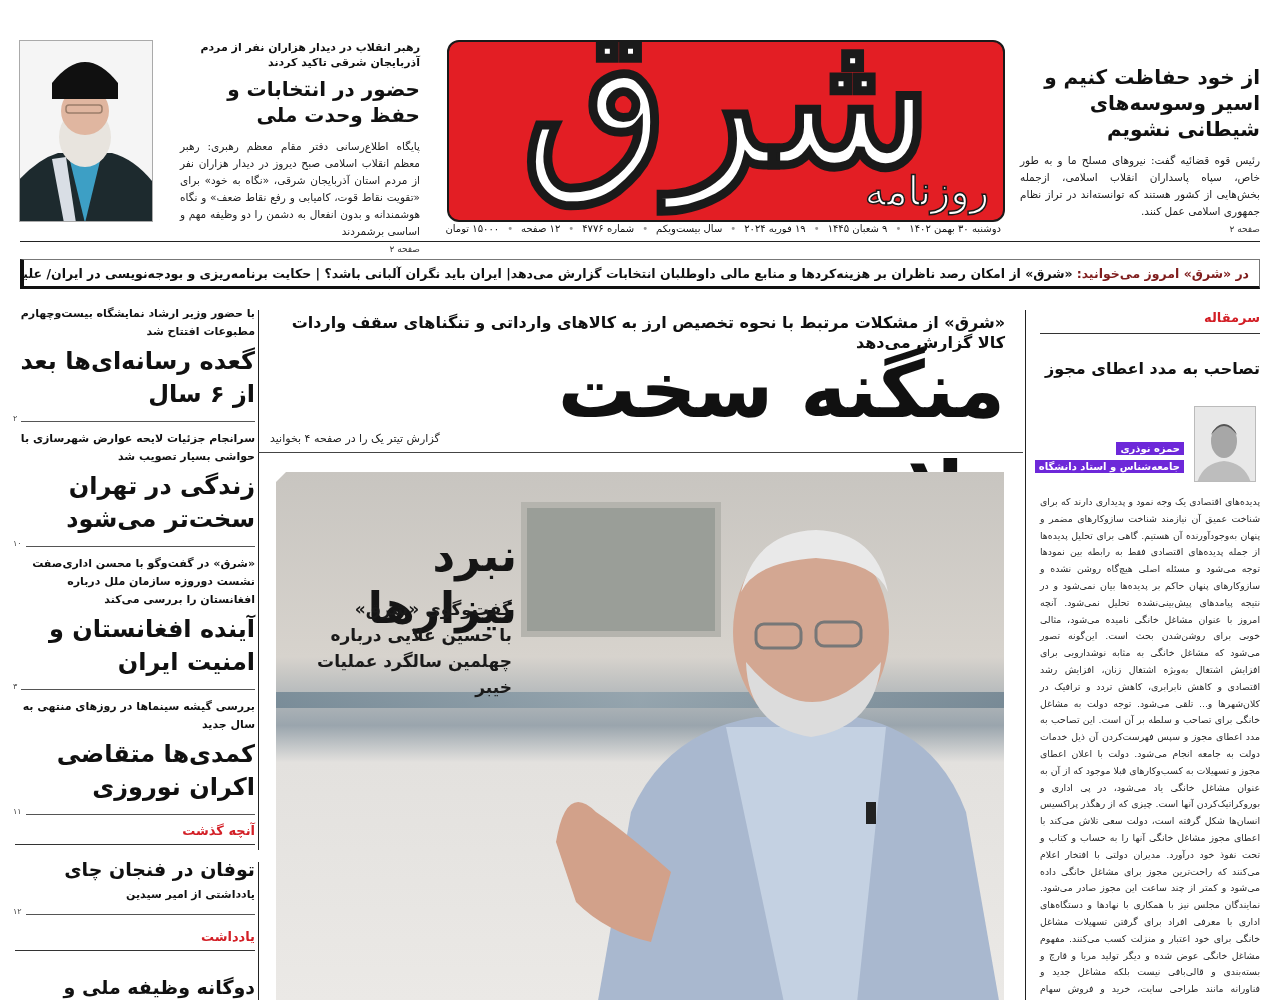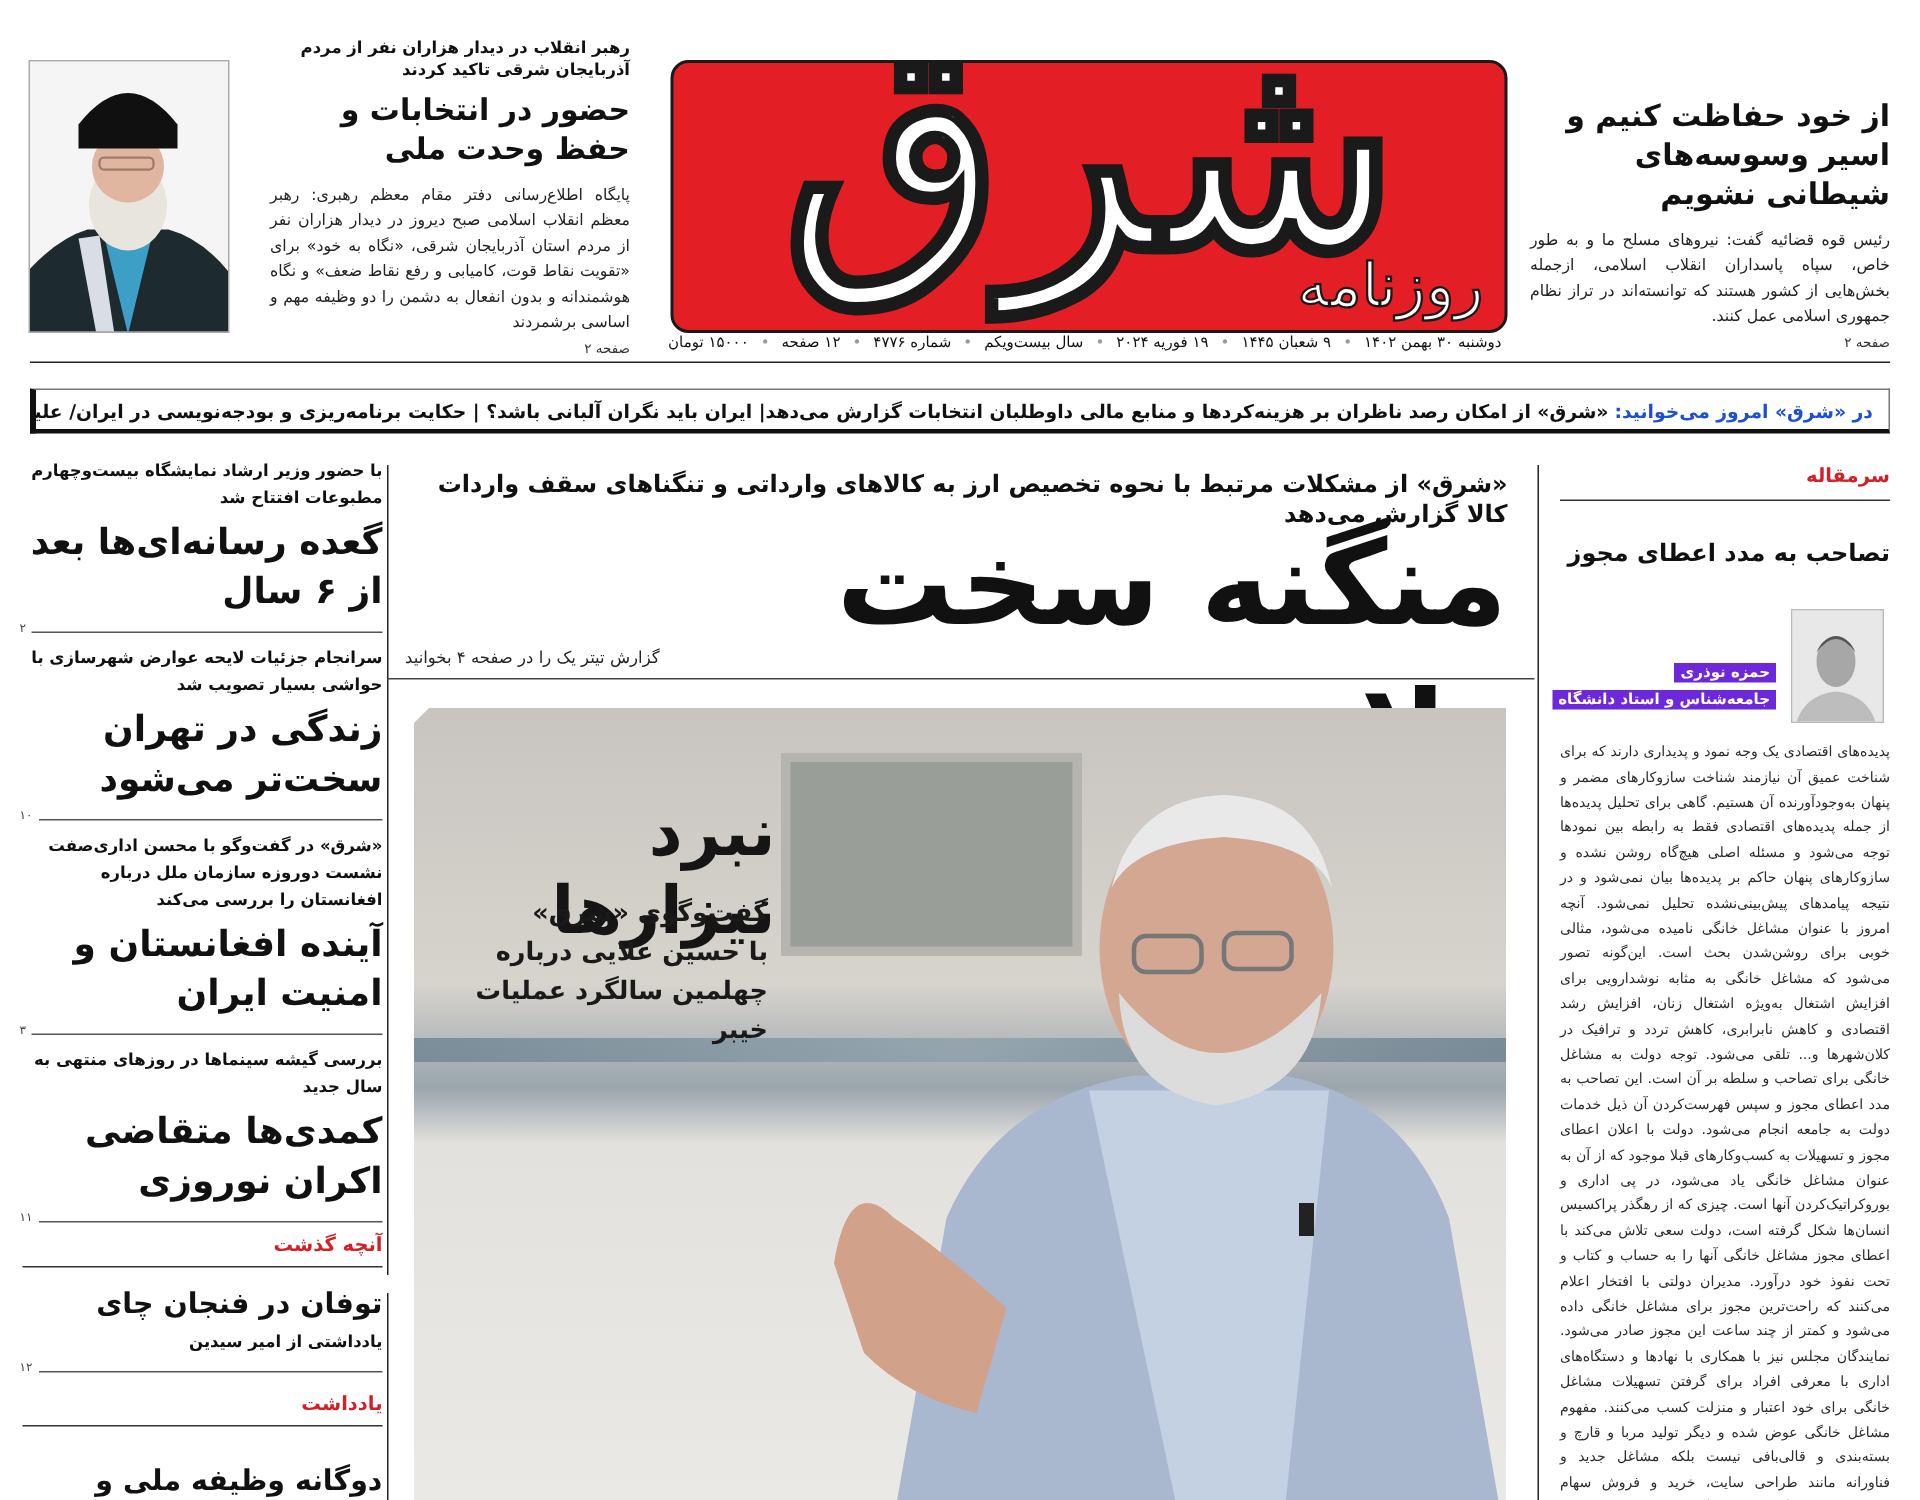--- a/index.html
+++ b/index.html
@@ -16,27 +16,27 @@
   .top-rule { left: 20px; top: 241px; width: 1240px; height: 1px; background: #222; }
 
   
   .rt { right: 20px; top: 58px; width: 240px; text-align: right; }
   .kicker { font-size: 11px; font-weight: bold; line-height: 15px; color: #111; }
   .rt .head { font-size: 20px; font-weight: bold; line-height: 26px; margin-top: 6px; }
   .body-sm { font-size: 10.5px; line-height: 17px; color: #222; margin-top: 10px; text-align: justify; }
   .page-ref { font-size: 9px; color: #333; margin-top: 4px; }
 
   
-  .lt { left: 180px; top: 24px; width: 240px; text-align: right; }
+  .lt { left: 180px; top: 40px; width: 240px; text-align: right; }
   .lt .head { font-size: 20px; font-weight: bold; line-height: 26px; margin-top: 6px; }
   .leader-photo { left: 19px; top: 40px; width: 134px; height: 182px; border: 1px solid #aaa; background: linear-gradient(180deg,#f4f4f4 0%,#f4f4f4 100%); overflow: hidden; }
 
   
   .today-bar { left: 20px; top: 259px; width: 1240px; height: 30px; border: 1px solid #777; border-left: 4px solid #111; border-bottom: 3px solid #111; display: flex; align-items: center; padding-right: 10px; font-size: 12.5px; font-weight: bold; white-space: nowrap; overflow: hidden; }
-  .today-label { color: #1d4ed8; margin-left: 4px; }
+  .today-label { color: #7f1d1d; margin-left: 4px; }
 
   
   .main-kicker { left: 270px; top: 313px; width: 735px; text-align: right; font-size: 16px; font-weight: bold; line-height: 20px; }
   .main-head { left: 440px; top: 340px; width: 565px; text-align: right; font-size: 78px; font-weight: bold; line-height: 100px; font-family: "DejaVu Sans", sans-serif; letter-spacing: -1px; }
   .main-note { left: 270px; top: 432px; width: 200px; text-align: left; font-size: 11px; color: #222; direction: rtl; }
   .main-rule { left: 258px; top: 452px; width: 765px; height: 1px; background: #444; }
 
   
   .feature-photo { left: 276px; top: 472px; width: 728px; height: 528px; overflow: hidden;
     background: linear-gradient(180deg,#c8c5c0 0%,#d7d3cd 35%,#9aa5ad 48%,#e3e1de 55%,#ebe9e6 100%);

